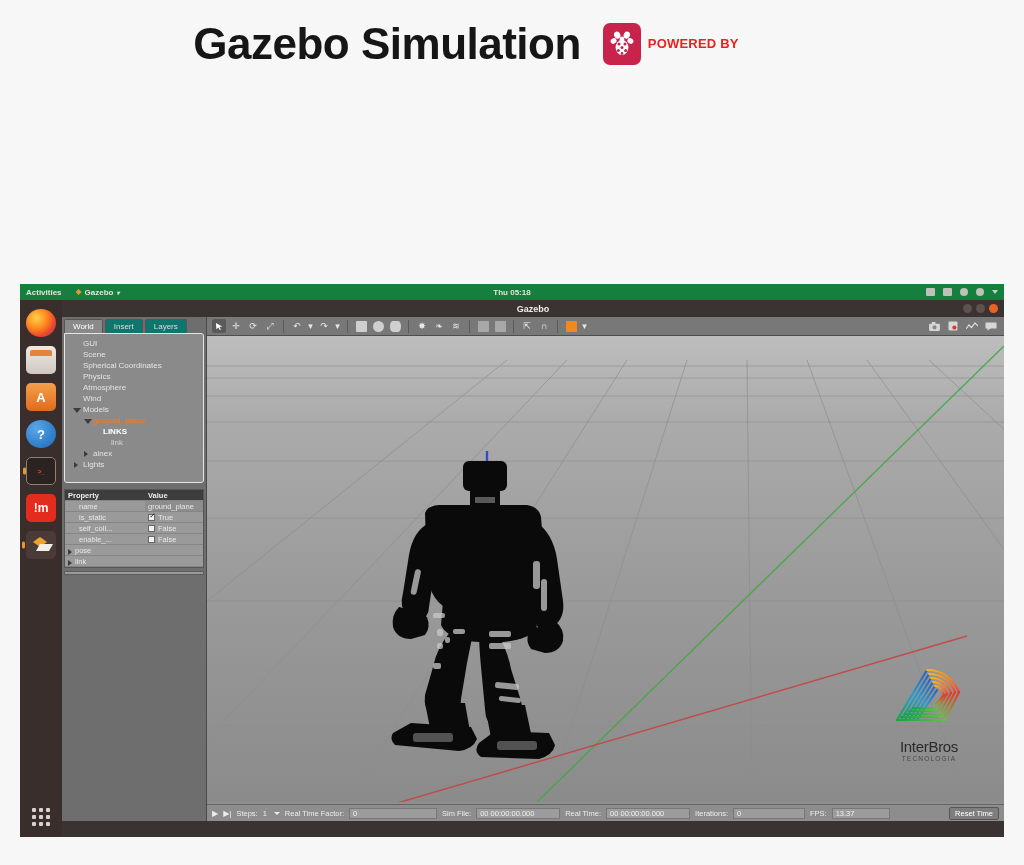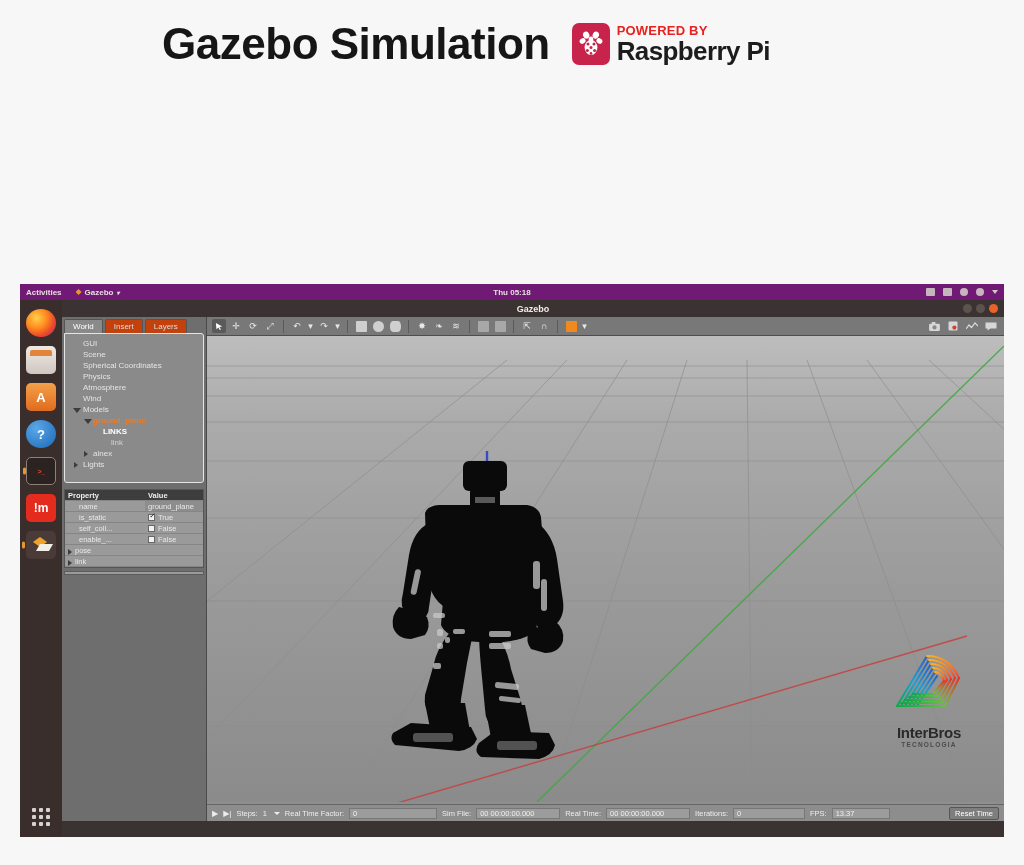--- a/index.html
+++ b/index.html
@@ -46,21 +46,21 @@
   
   .shot {
     position: absolute; left: 20px; top: 284px;
     width: 984px; height: 553px;
     background: #3b3232; overflow: hidden;
   }
 
   
   .sysbar {
     position: absolute; left: 0; top: 0; width: 984px; height: 16px;
-    background: #701a75; display: flex; align-items: center;
+    background: #15803d; display: flex; align-items: center;
     font-size: 8px; color: #e6e0dc; padding: 0 6px;
   }
   .sysbar .activities { font-weight: 700; margin-right: 14px; }
   .sysbar .appname { font-weight: 700; display: flex; align-items: center; gap: 3px; }
   .sysbar .gz-dot { width: 6px; height: 6px; background: #e8962e;
      clip-path: polygon(50% 0,100% 50%,50% 100%,0 50%); display: inline-block; }
   .sysbar .clock { position: absolute; left: 50%; transform: translateX(-50%); font-weight: 700; }
   .sysbar .tray { position: absolute; right: 6px; display: flex; align-items: center; gap: 8px; }
   .tray-ic { width: 9px; height: 8px; background: #cfc8c4; border-radius: 1px; opacity: .9; }
   .tray-ic.round { border-radius: 50%; width: 8px; height: 8px; }
@@ -121,21 +121,21 @@
     padding-left: 24px; gap: 13px; font-size: 9px; color: #ddd9d5;
     border-bottom: 1px solid #3f3f3f;
   }
 
   .gbody { flex: 1; display: flex; background: #6a6a6a; position: relative; }
 
   
   .lpanel { width: 145px; background: #6e6e6e; display: flex; flex-direction: column;
      border-right: 1px solid #4a4a4a; padding-top: 2px; }
   .ltabs { display: flex; height: 14px; padding-left: 2px; gap: 2px; }
-  .ltab { font-size: 8px; color: #ddd; background: #c2410c; padding: 2px 8px 1px;
+  .ltab { font-size: 8px; color: #ddd; background: #0f766e; padding: 2px 8px 1px;
     border-radius: 2px 2px 0 0; border: 1px solid #555; border-bottom: none; }
   .ltab.active { background: #8a8a8a; color: #fff; }
   .ltree { background: #8a8a8a; margin: 0 2px; border: 1px solid #e5e5e5;
     border-radius: 0 3px 3px 3px; padding: 4px 0 6px; height: 150px; overflow: hidden; }
   .titem { font-size: 8px; color: #e4e4e4; padding: 1px 0 1px 18px; white-space: nowrap; position: relative; }
   .titem.l2 { padding-left: 28px; }
   .titem.l3 { padding-left: 38px; font-weight: 700; color: #fff; }
   .titem.l4 { padding-left: 46px; color: #d2d2d2; }
   .titem.sel { color: #f07a20; font-weight: 700; }
   .tw { position: absolute; left: 9px; top: 3px; width: 0; height: 0;
@@ -177,22 +177,22 @@
   .tshape.orange { background: #f08a1e; }
   .rtoolbar .right { position: absolute; right: 6px; display: flex; gap: 5px; align-items: center; }
 
   .viewport { flex: 1; position: relative; overflow: hidden;
      background: linear-gradient(#b5b5b5 0%, #a8a8a8 18%, #9c9c9c 42%, #8e8e8e 100%); }
   .ground { position: absolute; left: 0; right: 0; top: 0; bottom: 0; }
   .axis-green, .axis-red, .axis-blue { position: absolute; }
 
   .robot { position: absolute; left: 160px; top: 115px; width: 230px; height: 310px; }
 
-  .ibros { position: absolute; right: 20px; bottom: 56px; width: 110px;
-     display: flex; flex-direction: column; align-items: center; font-weight: bold; }
+  .ibros { position: absolute; right: 20px; bottom: 42px; width: 110px;
+     display: flex; flex-direction: column; align-items: center; }
   .ibros-name { font-size: 15px; color: #2a2a2a; letter-spacing: -0.3px; margin-top: 2px; }
   .ibros-sub { font-size: 6.5px; color: #4a4a4a; letter-spacing: 1.2px; }
 
   .statusbar {
     height: 17px; background: #8d8d8d; display: flex; align-items: center;
     gap: 5px; padding: 0 5px; font-size: 7.5px; color: #2f2f2f;
     border-top: 1px solid #666;
   }
   .sfield { background: #9c9c9c; border: 1px solid #777; height: 11px;
      display: flex; align-items: center; padding: 0 3px; color: #f0f0f0; }
@@ -226,21 +226,20 @@
               <circle cx="15" cy="13" r="1.5"></circle>
             <circle cx="12" cy="16.6" r="1.5"></circle>
             <circle cx="8.4" cy="19.6" r="1.5"></circle>
               <circle cx="15.6" cy="19.6" r="1.5"></circle>
             <circle cx="12" cy="22.4" r="1.3"></circle>
           </g>
         </svg>
       </div>
       <div class="rpi-words">
         <span class="rpi-powered">POWERED BY</span>
-        <span class="rpi-name">Raspberry Pi</span>
       </div>
     </div>
   </div>
 
 
   <div class="shot">
 
     <div class="sysbar">
       <span class="activities">Activities</span>
       <span class="appname">

